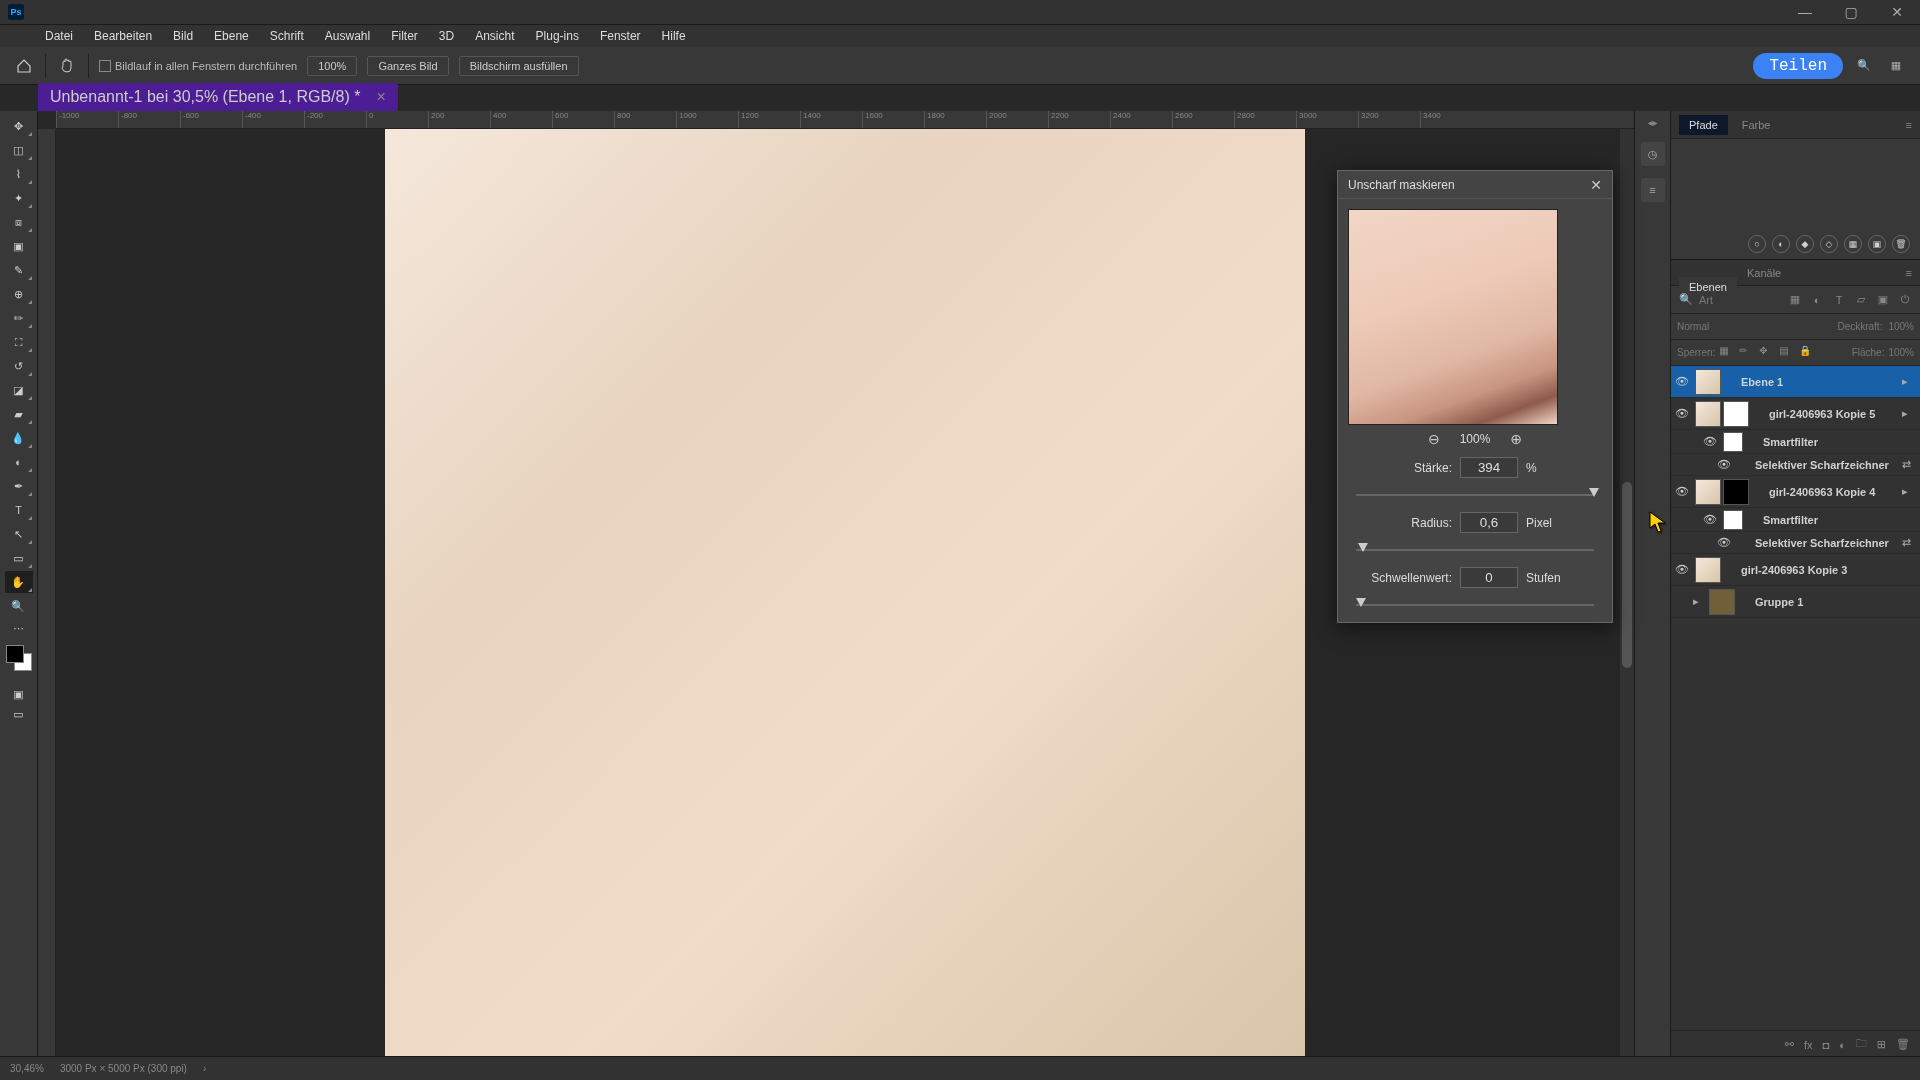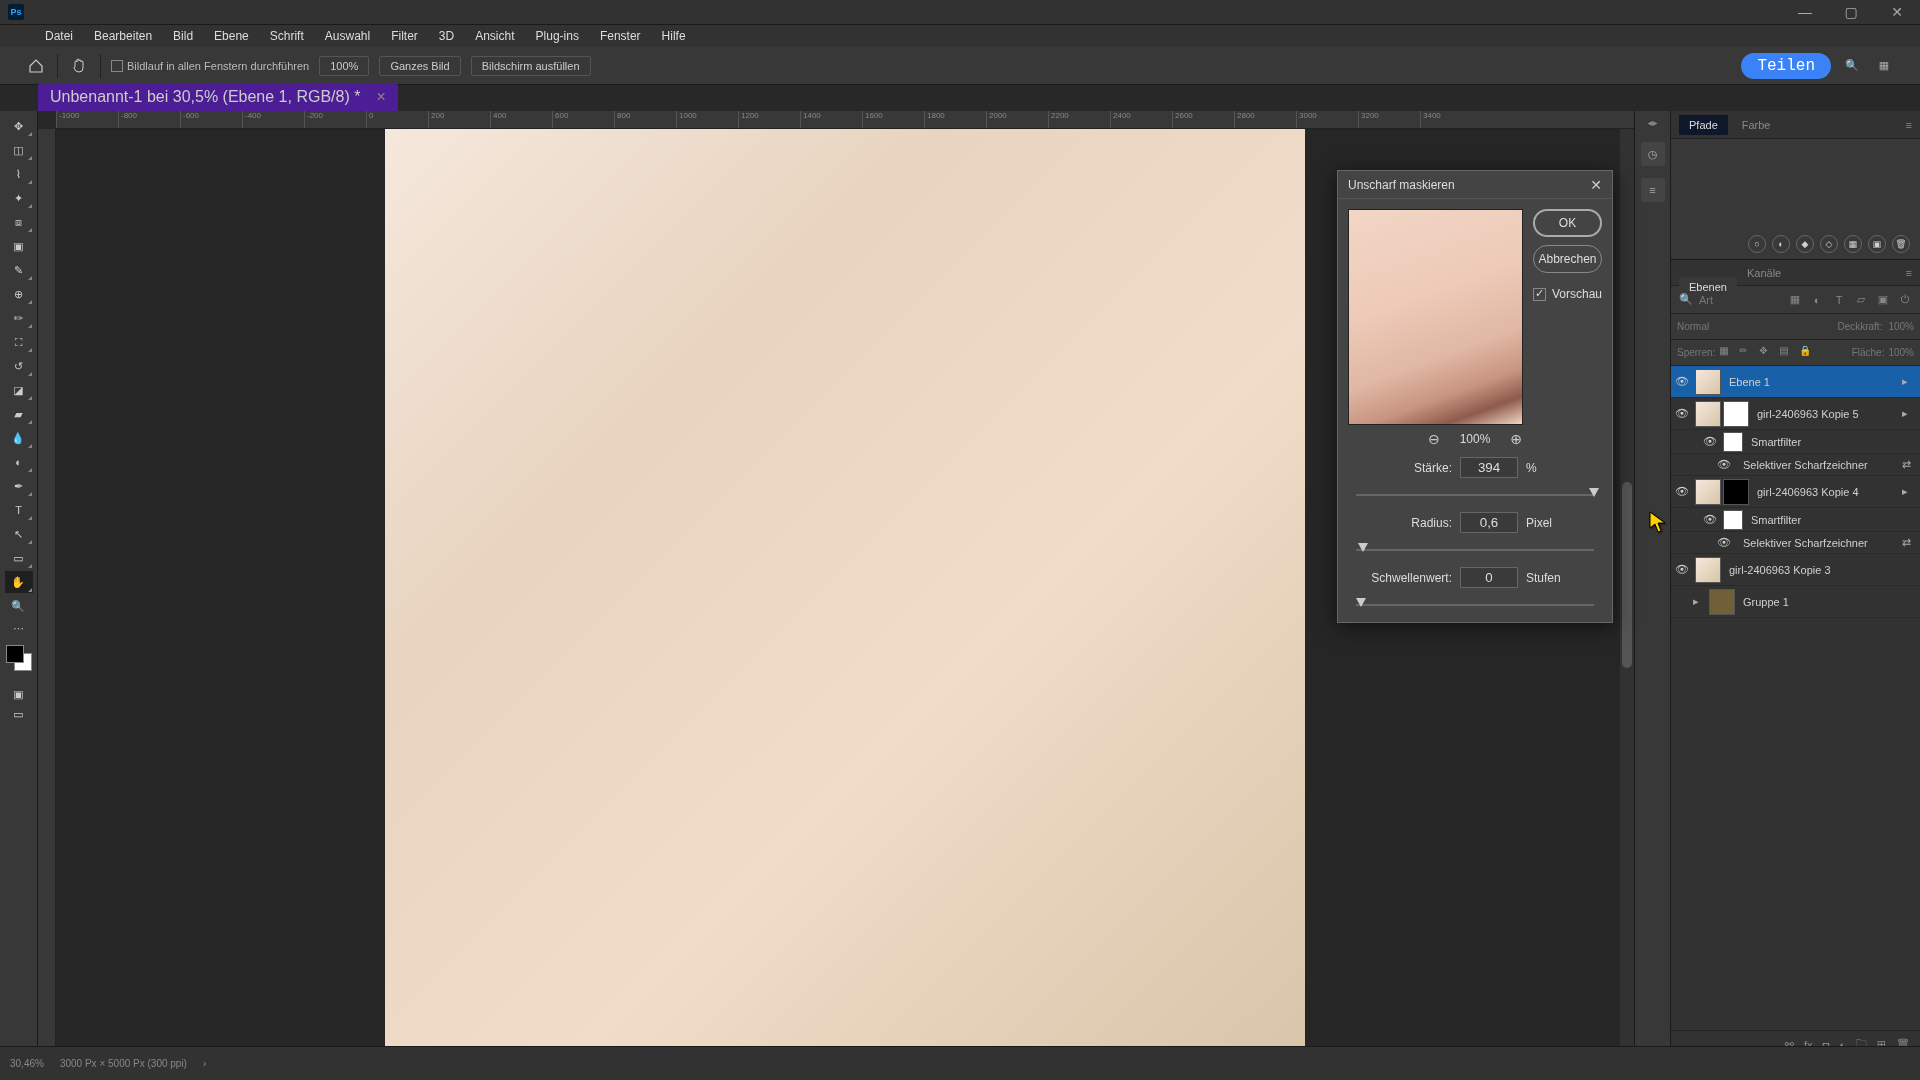--- a/index.html
+++ b/index.html
@@ -9,21 +9,21 @@
 .titlebar { height: 25px; background: #323232; display: flex; align-items: center; padding-left: 8px; border-bottom: 1px solid #1a1a1a; }
 .titlebar .ps-icon { width: 16px; height: 16px; background: #001e36; color: #31a8ff; font-size: 9px; font-weight: bold; display:flex; align-items:center; justify-content:center; border-radius:2px; margin-right:10px;}
 .titlebar .wincontrols { margin-left: auto; display:flex; }
 .titlebar .wincontrols div { width: 46px; height: 25px; display:flex; align-items:center; justify-content:center; font-size:14px; color:#aaa;}
 
 
 .menubar { height: 22px; background: #323232; display:flex; align-items:center; padding-left: 36px; font-size: 12px; gap: 3px; }
 .menubar span { padding: 2px 9px; color:#ddd; }
 
 
-.optbar { height: 38px; background: #383838; border-bottom: 1px solid #1a1a1a; display:flex; align-items:center; padding: 0 25px; gap:10px; }
+.optbar { height: 38px; background: #383838; border-bottom: 1px solid #1a1a1a; display:flex; align-items:center; padding: 0 13px; gap:10px; }
 .optbar .home { width:22px; height:22px; display:flex;align-items:center;justify-content:center;}
 .optbar .divider { width:1px; height:24px; background:#222; }
 .optbar .hand { width:22px; height:22px; display:flex;align-items:center;justify-content:center;}
 .optbar .check { display:flex; align-items:center; gap:4px; font-size:11px; color:#bbb;}
 .optbar input[type=checkbox]{ appearance:none; width:12px; height:12px; border:1px solid #888; background:#383838;}
 .optbar .btn { padding: 3px 10px; background:#383838; border:1px solid #555; border-radius:2px; font-size:11px; color:#ccc;}
 .optbar .share { margin-left:auto; padding: 4px 16px; background:#3b82f6; color:#fff; border-radius:14px; font-size:16px;font-family:Liberation Mono, monospace;}
 .optbar .icon-r { width:22px; height:22px; display:flex;align-items:center;justify-content:center; color:#aaa;}
 
 
@@ -81,21 +81,21 @@
 .layers .lockrow { height:26px; display:flex; align-items:center; padding:0 6px; gap:4px; font-size:10px; color:#777; border-bottom:1px solid #222;}
 .layers .lockrow .licon { width:16px;height:16px; color:#888;}
 .layerlist { flex:1; overflow:auto; background:#323232;}
 .layer { display:flex; align-items:center; min-height:32px; border-bottom:1px solid #2a2a2a; padding-right:4px;}
 .layer.selected { background:#1860a8;}
 .layer .vis { width:22px; display:flex; justify-content:center; color:#ccc;}
 .layer .thumbs { display:flex; gap:2px; padding-left:2px;}
 .layer .thumb { width:26px; height:26px; background: linear-gradient(135deg,#f5e8dc,#d8c4a8); border:1px solid #555;}
 .layer .thumb.mask { background:#fff;}
 .layer .thumb.maskdark { background:#000;}
-.layer .name { padding-left:8px; font-size:11px; flex:1;}
+.layer .name { padding-left:20px; font-size:11px; flex:1;font-weight:bold;}
 .layer .chev { width:14px; color:#aaa;}
 .layer.sub { padding-left:28px; min-height:24px;}
 .layer.sub2 { padding-left:42px; min-height:22px;}
 .layer.sub .thumb { width:20px; height:20px;}
 .layer.folder .thumb { background:#715f3a; }
 .layers .footer { height:28px; background:#323232; border-top:1px solid #222; display:flex; align-items:center; justify-content:flex-end; gap:10px; padding:0 10px; color:#888;}
 
 
 .dialog { position:absolute; top:170px; left:1337px; width:276px; background:#444; border:1px solid #666; box-shadow: 0 4px 20px rgba(0,0,0,0.6); font-size:12px; color:#ddd;}
 .dialog .titlebar2 { height:28px; background:#444; display:flex; align-items:center; padding:0 10px; border-bottom:1px solid #555;}
@@ -117,21 +117,21 @@
 .dialog .field .unit { width:40px;}
 .dialog .slider { position:relative; height:14px; margin: 0 8px;}
 .dialog .slider .track { position:absolute; top:6px; left:0; right:0; height:2px; background:#666;}
 .dialog .slider .handle { position:absolute; top:0; width:0; height:0; border-left:5px solid transparent; border-right:5px solid transparent; border-top:9px solid #ccc;}
 
 
 .cursor { position:absolute; width:24px; height:24px; pointer-events:none; z-index:1000;}
 .cursor svg { filter: drop-shadow(1px 1px 1px rgba(0,0,0,0.6));}
 
 
-.statusbar { position:absolute; bottom:0; left:0; right:0; height:34px; background:#323232; border-top:1px solid #1a1a1a; display:flex; align-items:center; padding:0 10px; font-size:10px; color:#888; gap:16px;}
+.statusbar { position:absolute; bottom:0; left:0; right:0; height:24px; background:#323232; border-top:1px solid #1a1a1a; display:flex; align-items:center; padding:0 10px; font-size:10px; color:#888; gap:16px;}
 </style>
 </head>
 <body>
 
 <div class="titlebar">
   <div class="ps-icon">Ps</div>
   <div class="wincontrols">
     <div>—</div>
     <div>▢</div>
     <div>✕</div>
@@ -391,28 +391,20 @@
 </div>
 
 <div class="dialog">
   <div class="titlebar2">
     <span>Unscharf maskieren</span>
     <span class="close">✕</span>
   </div>
   <div class="body">
     <div class="toprow">
       <div class="preview"></div>
-      <div class="sidebtns">
-        <div class="btn2 primary">OK</div>
-        <div class="btn2">Abbrechen</div>
-        <label class="chk">
-            <input type="checkbox" checked="" style="">
-            <span>Vorschau</span>
-          </label>
-      </div>
     </div>
     <div class="zoomrow">
       <span class="zicon">⊖</span>
       <span>100%</span>
       <span class="zicon">⊕</span>
     </div>
     <div class="field">
       <label>Stärke:</label>
       <input value="394" style="">
       <span class="unit">%</span>

